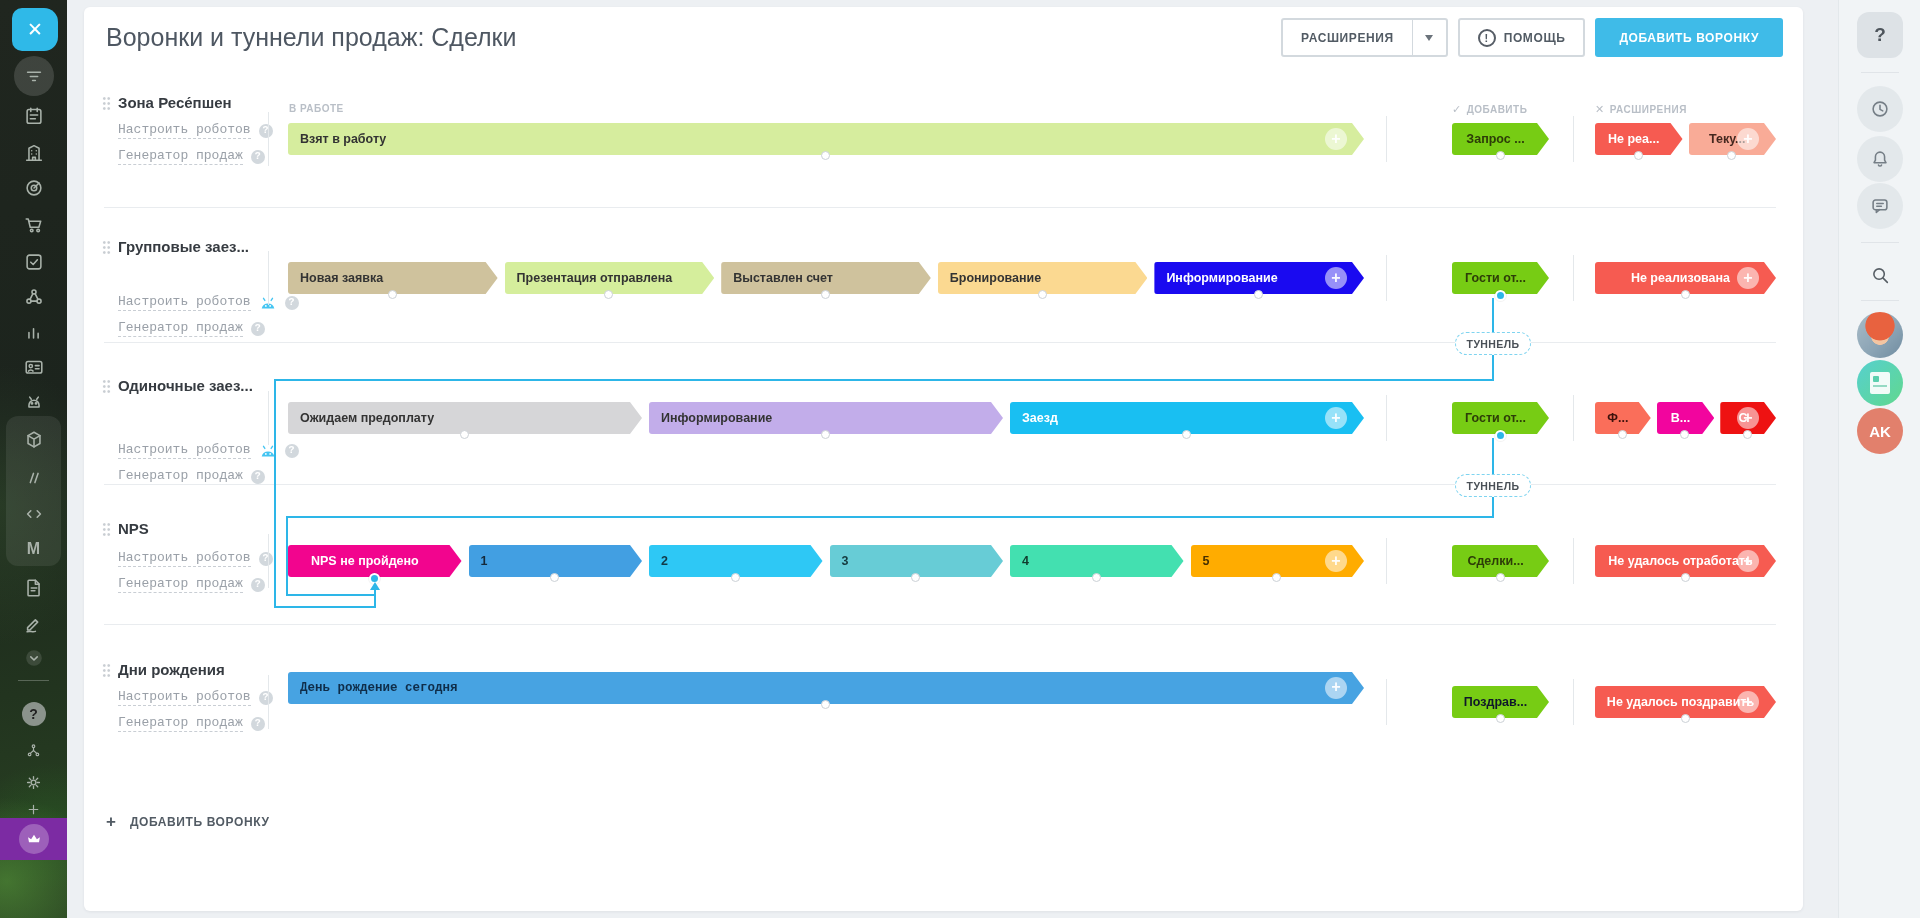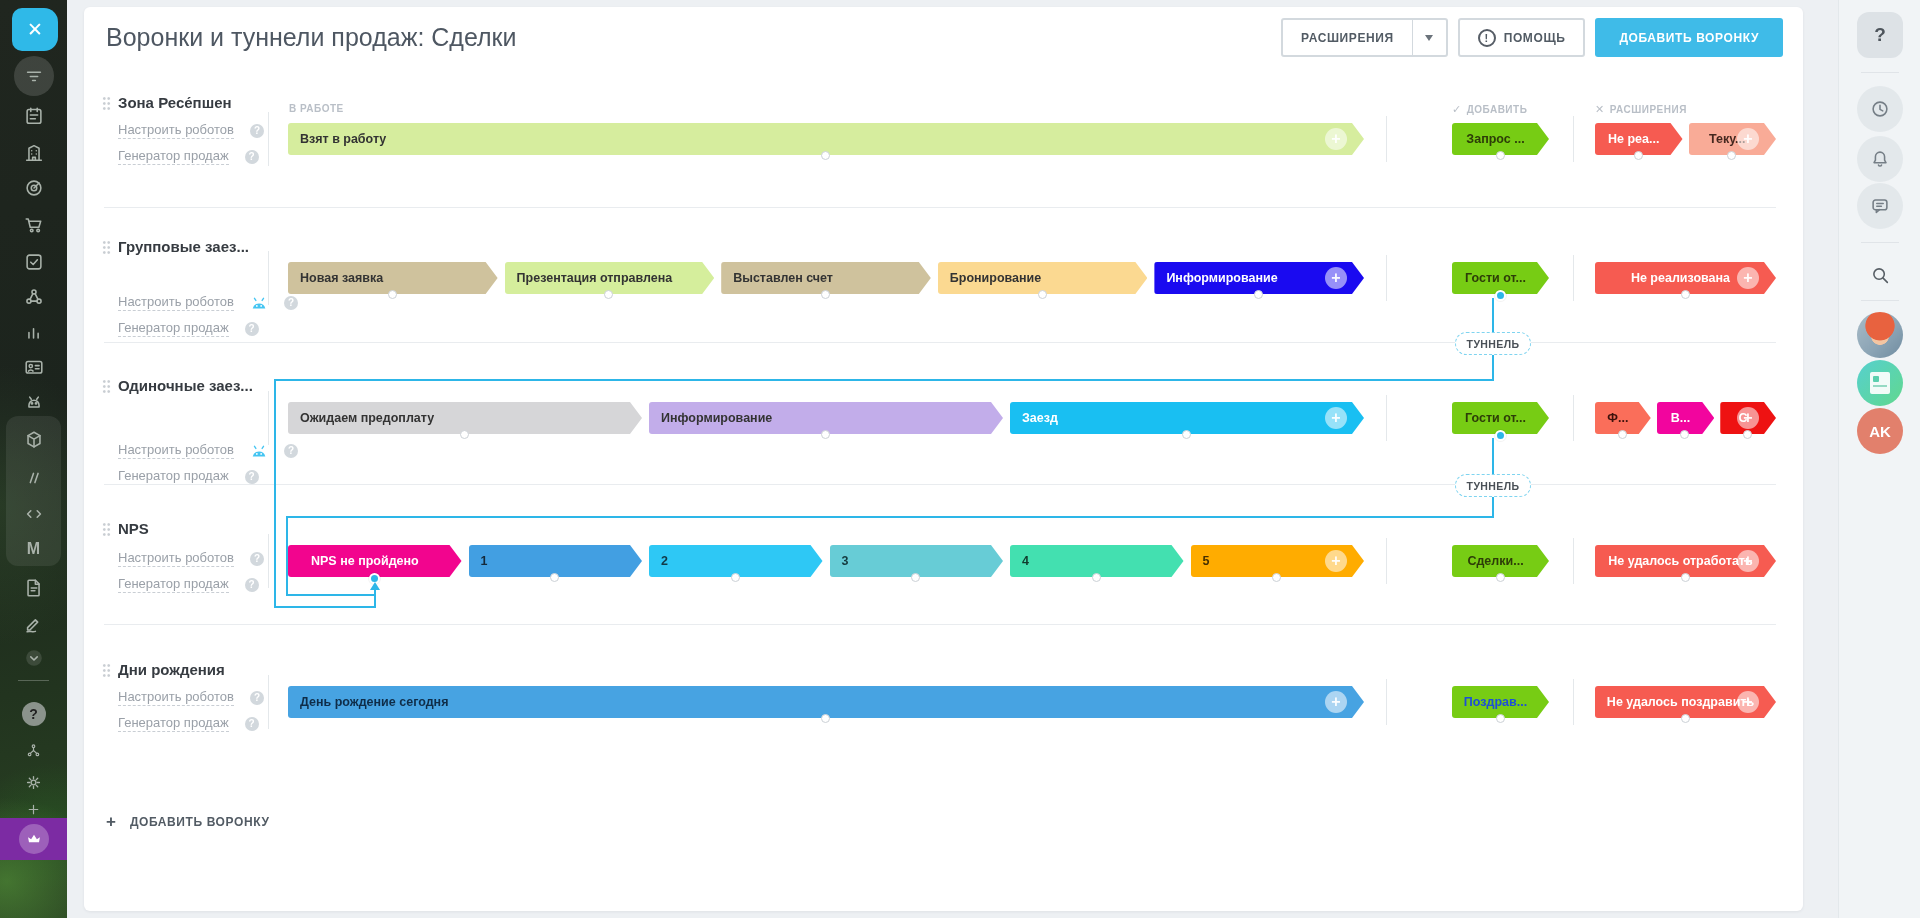--- a/index.html
+++ b/index.html
@@ -107,22 +107,22 @@
 
   
   .funnel-list { position:absolute; left:0; top:65px; width:100%; }
   .frow { position:relative; }
   .frow.sep::after { content:""; position:absolute; left:20px; right:27px; bottom:0; height:1px; background:#e9ecef; }
   .drag-handle { position:absolute; left:18px; width:9px; height:15px;
     background-image:radial-gradient(#c9ced3 1.1px, transparent 1.4px);
     background-size:4.5px 5px; cursor:grab; }
   .frow-title { position:absolute; left:34px; font-size:15px; font-weight:bold; color:#363b41; cursor:pointer; }
   .frow-links { position:absolute; left:34px; }
-  .frow-link { display:flex; align-items:center; gap:16px; margin-bottom:9px; font-size:13px;
-    color:#9aa0a8; cursor:pointer; white-space:nowrap; }
+  .frow-link { display:flex; align-items:center; gap:8px; margin-bottom:9px; font-size:13px;
+    color:#9aa0a8; cursor:pointer; white-space:nowrap;font-family:Liberation Mono, monospace; }
   .frow-link .lbl { border-bottom:1px dashed #c9ced4; padding-bottom:1px; }
   .help-dot { width:14px; height:14px; border-radius:50%; background:#d2d8dd; color:#fff;
     font-size:10px; font-weight:bold; display:inline-flex; align-items:center; justify-content:center; }
   .robot-badge { display:inline-flex; }
   .mini-vline { position:absolute; left:184px; width:1px; height:54px; background:#e4e8eb; }
   .vline-col { position:absolute; width:1px; height:46px; background:#e4e8eb; }
 
   .lane { position:absolute; left:204px; width:1076px; height:32px; display:flex; gap:7px; }
   .success-slot { position:absolute; left:1368px; width:97px; height:32px; display:flex; }
   .fail-lane { position:absolute; left:1511px; width:181px; height:32px; display:flex; gap:6px; }
@@ -591,33 +591,33 @@
           <div class="frow-link">
             <span class="lbl">Настроить роботов</span>
             <span class="help-dot">?</span>
           </div>
           <div class="frow-link">
             <span class="lbl">Генератор продаж</span>
             <span class="help-dot">?</span>
           </div>
         </div>
         <div class="mini-vline" style="top: 50px;"></div>
-        <div class="lane" style="top: 61px;">
+        <div class="lane" style="top: 47px; font-family: Liberation Mono, monospace;">
           <div class="stage" style="flex-grow: 100; flex-basis: 0px;">
             <div class="stage-bg" style="background: rgb(71, 163, 226);"></div>
             <span class="stage-label" style="color: rgb(15, 45, 73);">День рождение сегодня</span>
             <span class="stage-plus">+</span>
             <span class="stage-dot"></span>
           </div>
         </div>
         <div class="vline-col" style="left: 1302px; top: 54px;"></div>
         <div class="success-slot" style="top: 61px;">
           <div class="stage center" style="flex-grow: 1; flex-basis: 0px;">
             <div class="stage-bg" style="background: rgb(119, 204, 20);"></div>
-            <span class="stage-label" style="color: #1d4ed8;">Поздрав...</span>
+            <span class="stage-label" style="color: #0f172a;">Поздрав...</span>
             <span class="stage-dot"></span>
           </div>
         </div>
         <div class="vline-col" style="left: 1489px; top: 54px;"></div>
         <div class="fail-lane" style="top: 61px;">
           <div class="stage center" style="flex-grow: 100; flex-basis: 0px;">
             <div class="stage-bg" style="background: rgb(246, 91, 81);"></div>
             <span class="stage-label" style="color: rgb(255, 255, 255);">Не удалось поздравить</span>
             <span class="stage-plus">+</span>
             <span class="stage-dot"></span>

